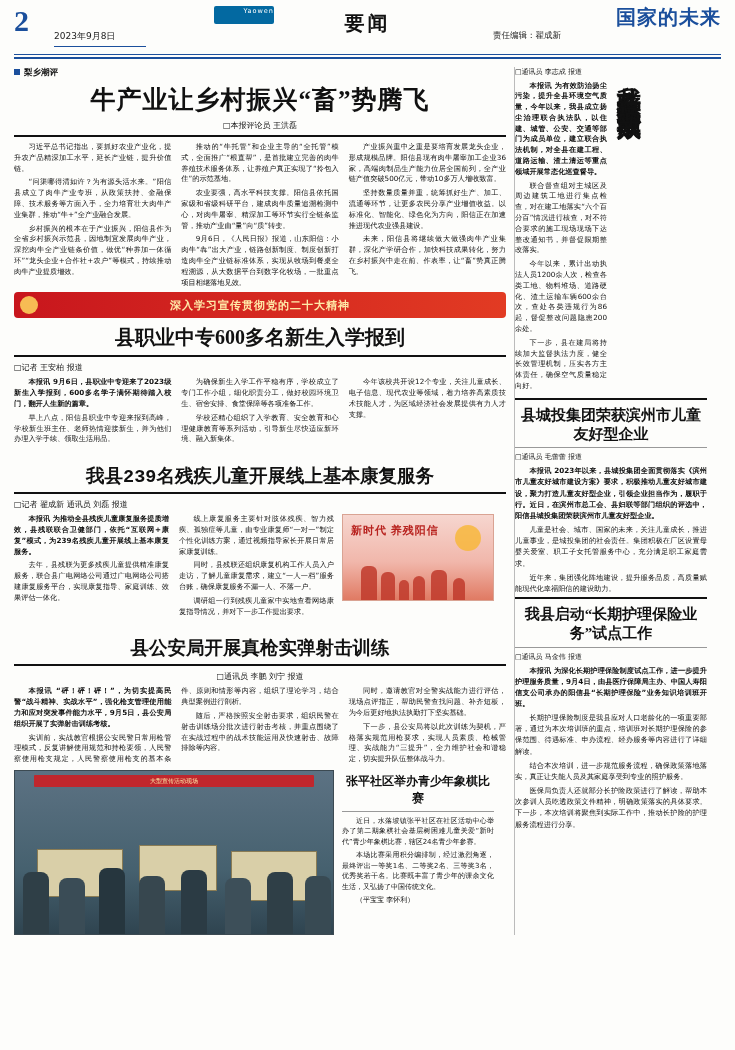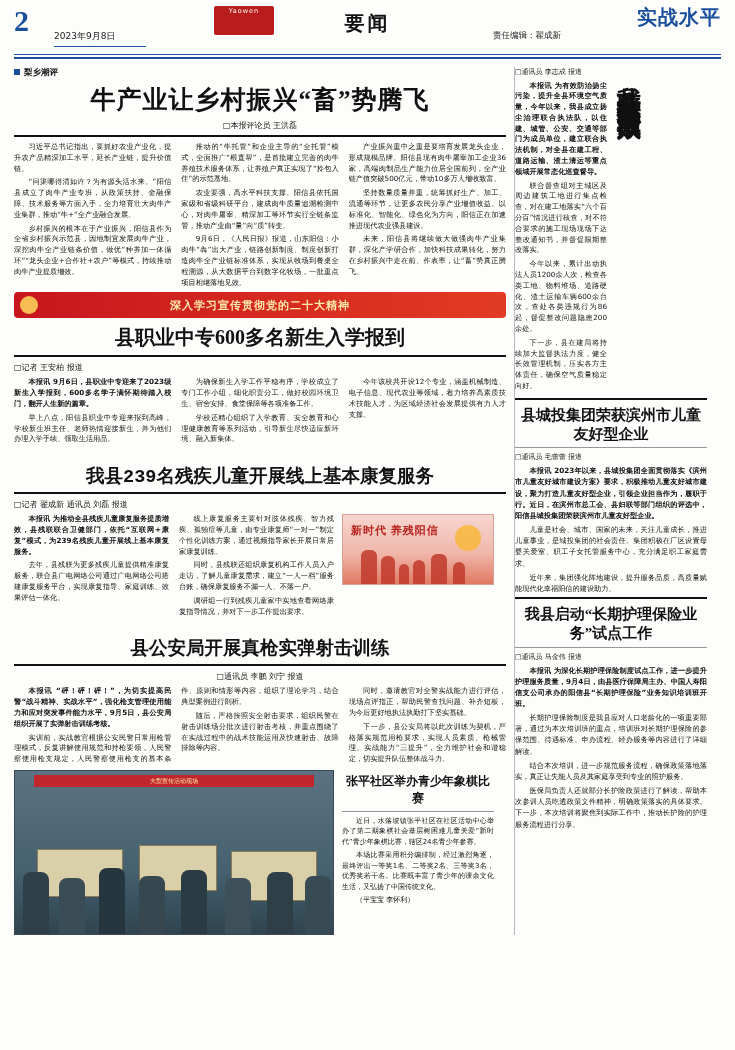--- a/index.html
+++ b/index.html
@@ -18,22 +18,22 @@
   .pagenum{
     position:absolute;left:0px;top:4px;
     font-size:30px;font-weight:bold;color:#1b4f9c;
     font-family:"Liberation Serif",serif;
   }
   .datebar{
     position:absolute;left:40px;top:30px;font-size:9px;color:#222;
     border-bottom:1px solid #1b4f9c;width:92px;padding-bottom:3px;
   }
   .yaowen-pin{
-    position:absolute;left:200px;top:6px;width:60px;height:29px;
-    background:#b91c1c;color:#fff;font-size:6.5px;text-align:center;
+    position:absolute;left:200px;top:6px;width:60px;height:18px;
+    background:#0369a1;color:#fff;font-size:6.5px;text-align:right;
     line-height:11px;letter-spacing:1px;
     border-radius:2px;
   }
   .section-title{
     position:absolute;left:0;right:0;top:10px;text-align:center;
     font-size:20px;font-weight:bold;letter-spacing:3px;
     font-family:"Liberation Serif",serif;
   }
   .editor{
     position:absolute;right:160px;top:30px;font-size:8.5px;color:#222;
@@ -93,21 +93,21 @@
   }
   .ph-banner{
     position:absolute;left:6%;top:4px;right:6%;height:12px;background:#c0272d;color:#ffe9a8;
     font-size:6px;text-align:center;line-height:12px;border-radius:1px;
   }
   .ppl{position:absolute;bottom:0;width:26px;height:40px;background:#2f3f47;border-radius:8px 8px 0 0;}
   .tbl{position:absolute;background:#d9cfa8;border:1px solid #8a7c54;}
 
   
   .poster{
-    width:100%;height:71px;background:linear-gradient(180deg,#f6d6cf 0%,#f1b7ab 55%,#e07a63 100%);
+    width:100%;height:87px;background:linear-gradient(180deg,#f6d6cf 0%,#f1b7ab 55%,#e07a63 100%);
     position:relative;overflow:hidden;border:1px solid #d9a393;box-sizing:border-box;
   }
   .poster .ptitle{
     position:absolute;left:8px;top:8px;color:#b8231f;font-size:11px;font-weight:bold;
     font-family:"Liberation Serif",serif;letter-spacing:1px;
   }
   .poster .sil{position:absolute;bottom:0;background:#c0392b;border-radius:6px 6px 0 0;opacity:.85;}
   .poster .sun{position:absolute;right:12px;top:10px;width:26px;height:26px;border-radius:50%;background:#f7b733;opacity:.8;}
 
   
@@ -135,21 +135,21 @@
 <body>
 
 <div class="page">
 
   <div class="masthead">
     <div class="pagenum">2</div>
     <div class="datebar">2023年9月8日</div>
     <div class="yaowen-pin">Yaowen</div>
     <div class="section-title">要闻</div>
     <div class="editor">责任编辑：翟成新</div>
-    <div class="brandname">实战水平</div>
+    <div class="brandname">国家的未来</div>
   </div>
   <div class="rule"></div>
 
   <div class="cols">
 
     <div class="colL">
 
       <div class="kicker">
         <span class="sq"></span><span>梨乡潮评</span>
       </div>
@@ -173,21 +173,21 @@
       <div class="banner">深入学习宣传贯彻党的二十大精神</div>
 
       <h2 class="head2">县职业中专600多名新生入学报到</h2>
       <div class="hr-th"></div>
       <div class="byline" style="text-align:left">□记者 王安柏 报道</div>
       <div class="body3">
         <p class="lead">本报讯 9月6日，县职业中专迎来了2023级新生入学报到，600多名学子满怀期待踏入校门，翻开人生新的篇章。</p>
         <p>早上八点，阳信县职业中专迎来报到高峰，学校新生班主任、老师热情迎接新生，并为他们办理入学手续、领取生活用品。</p>
         <p>为确保新生入学工作平稳有序，学校成立了专门工作小组，细化职责分工，做好校园环境卫生、宿舍安排、食堂保障等各项准备工作。</p>
         <p>学校还精心组织了入学教育、安全教育和心理健康教育等系列活动，引导新生尽快适应新环境、融入新集体。</p>
-        <p>今年该校共开设12个专业，涵盖机械制造、电子信息、现代农业等领域，着力培养高素质技术技能人才，为区域经济社会发展提供有力人才支撑。</p>
+        <p>今年该校共开设12个专业，关注儿童成长、电子信息、现代农业等领域，着力培养高素质技术技能人才，为区域经济社会发展提供有力人才支撑。</p>
       </div>
 
       <h2 class="head3">我县239名残疾儿童开展线上基本康复服务</h2>
       <div class="hr-th"></div>
       <div class="byline" style="text-align:left">□记者 翟成新 通讯员 刘磊 报道</div>
 
       <div style="display:flex;gap:8px;">
         <div style="width:320px;">
           <div class="body2">
             <p class="lead">本报讯 为推动全县残疾儿童康复服务提质增效，县残联联合卫健部门，依托“互联网+康复”模式，为239名残疾儿童开展线上基本康复服务。</p>

